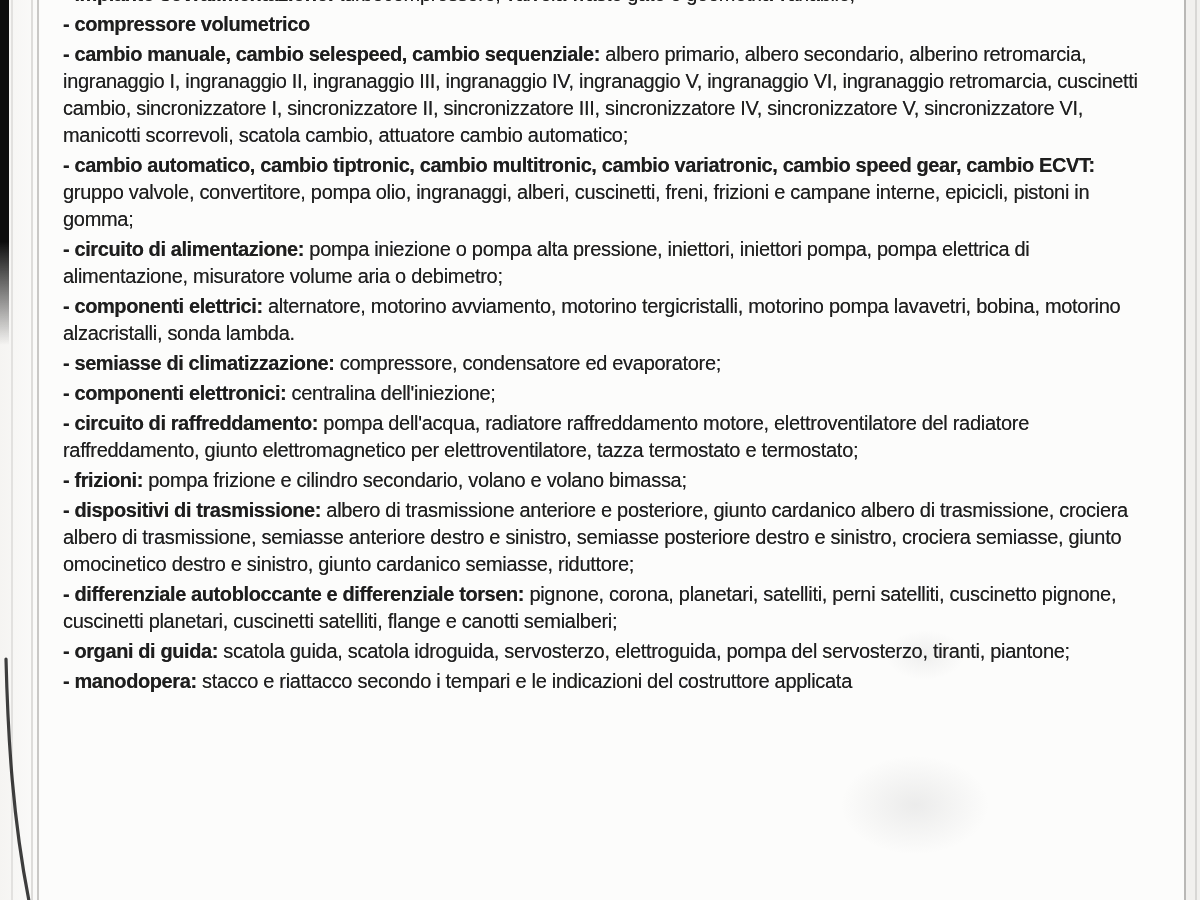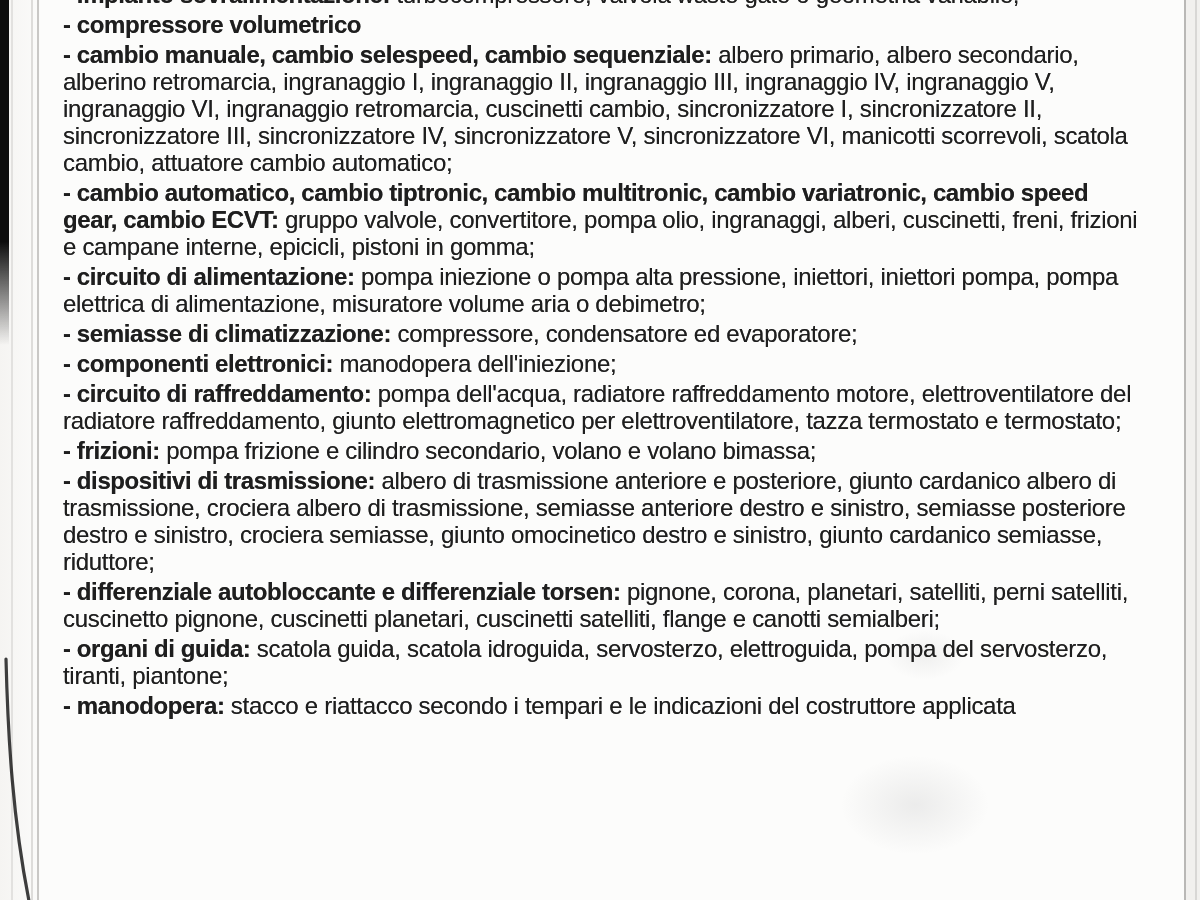--- a/index.html
+++ b/index.html
@@ -35,21 +35,21 @@
   .curl-svg{position:absolute;left:0;top:655px;}
   .smudge{position:absolute;border-radius:50%;pointer-events:none;}
   .smudge-1{left:840px;top:755px;width:150px;height:100px;
     background:radial-gradient(ellipse at center,rgba(90,90,95,.10),rgba(90,90,95,0) 70%);}
   .smudge-2{left:885px;top:630px;width:80px;height:50px;
     background:radial-gradient(ellipse at center,rgba(90,90,95,.08),rgba(90,90,95,0) 70%);}
 
   .content{
     position:absolute;left:63px;top:0;width:1080px;
     color:var(--text);
-    font-size:24px;line-height:27px;
+    font-size:20px;line-height:27px;
     letter-spacing:-0.3px;
     text-shadow:0 0 .5px rgba(20,20,20,.65);
   }
   .item{margin:0 0 3px 0;}
   .item .term{font-weight:bold;letter-spacing:-0.4px;}
   .clip-top{margin-top:-19px;}
 </style>
 </head>
 <body>
 
@@ -66,21 +66,22 @@
 </svg>
 <div class="smudge smudge-1"></div>
 <div class="smudge smudge-2"></div>
 
 <div class="content">
   <p class="item clip-top"><span class="term">- impianto sovralimentazione:</span><span class="desc"> turbocompressore, valvola waste gate o geometria variabile;</span></p>
   <p class="item"><span class="term">- compressore volumetrico</span><span class="desc"></span></p>
   <p class="item"><span class="term">- cambio manuale, cambio selespeed, cambio sequenziale:</span><span class="desc"> albero primario, albero secondario, alberino retromarcia, ingranaggio I, ingranaggio II, ingranaggio III, ingranaggio IV, ingranaggio V, ingranaggio VI, ingranaggio retromarcia, cuscinetti cambio, sincronizzatore I, sincronizzatore II, sincronizzatore III, sincronizzatore IV, sincronizzatore V, sincronizzatore VI, manicotti scorrevoli, scatola cambio, attuatore cambio automatico;</span></p>
   <p class="item"><span class="term">- cambio automatico, cambio tiptronic, cambio multitronic, cambio variatronic, cambio speed gear, cambio ECVT:</span><span class="desc"> gruppo valvole, convertitore, pompa olio, ingranaggi, alberi, cuscinetti, freni, frizioni e campane interne, epicicli, pistoni in gomma;</span></p>
   <p class="item"><span class="term">- circuito di alimentazione:</span><span class="desc"> pompa iniezione o pompa alta pressione, iniettori, iniettori pompa, pompa elettrica di alimentazione, misuratore volume aria o debimetro;</span></p>
+  <p class="item"><span class="term">- componenti elettrici:</span><span class="desc"> alternatore, motorino avviamento, motorino tergicristalli, motorino pompa lavavetri, bobina, motorino alzacristalli, sonda lambda.</span></p>
   <p class="item"><span class="term">- semiasse di climatizzazione:</span><span class="desc"> compressore, condensatore ed evaporatore;</span></p>
-  <p class="item"><span class="term">- componenti elettronici:</span><span class="desc"> manodopera dell'iniezione;</span></p>
+  <p class="item"><span class="term">- componenti elettronici:</span><span class="desc"> centralina dell'iniezione;</span></p>
   <p class="item"><span class="term">- circuito di raffreddamento:</span><span class="desc"> pompa dell'acqua, radiatore raffreddamento motore, elettroventilatore del radiatore raffreddamento, giunto elettromagnetico per elettroventilatore, tazza termostato e termostato;</span></p>
   <p class="item"><span class="term">- frizioni:</span><span class="desc"> pompa frizione e cilindro secondario, volano e volano bimassa;</span></p>
   <p class="item"><span class="term">- dispositivi di trasmissione:</span><span class="desc"> albero di trasmissione anteriore e posteriore, giunto cardanico albero di trasmissione, crociera albero di trasmissione, semiasse anteriore destro e sinistro, semiasse posteriore destro e sinistro, crociera semiasse, giunto omocinetico destro e sinistro, giunto cardanico semiasse, riduttore;</span></p>
   <p class="item"><span class="term">- differenziale autobloccante e differenziale torsen:</span><span class="desc"> pignone, corona, planetari, satelliti, perni satelliti, cuscinetto pignone, cuscinetti planetari, cuscinetti satelliti, flange e canotti semialberi;</span></p>
   <p class="item"><span class="term">- organi di guida:</span><span class="desc"> scatola guida, scatola idroguida, servosterzo, elettroguida, pompa del servosterzo, tiranti, piantone;</span></p>
   <p class="item"><span class="term">- manodopera:</span><span class="desc"> stacco e riattacco secondo i tempari e le indicazioni del costruttore applicata</span></p>
 </div>
 
 </body></html>

